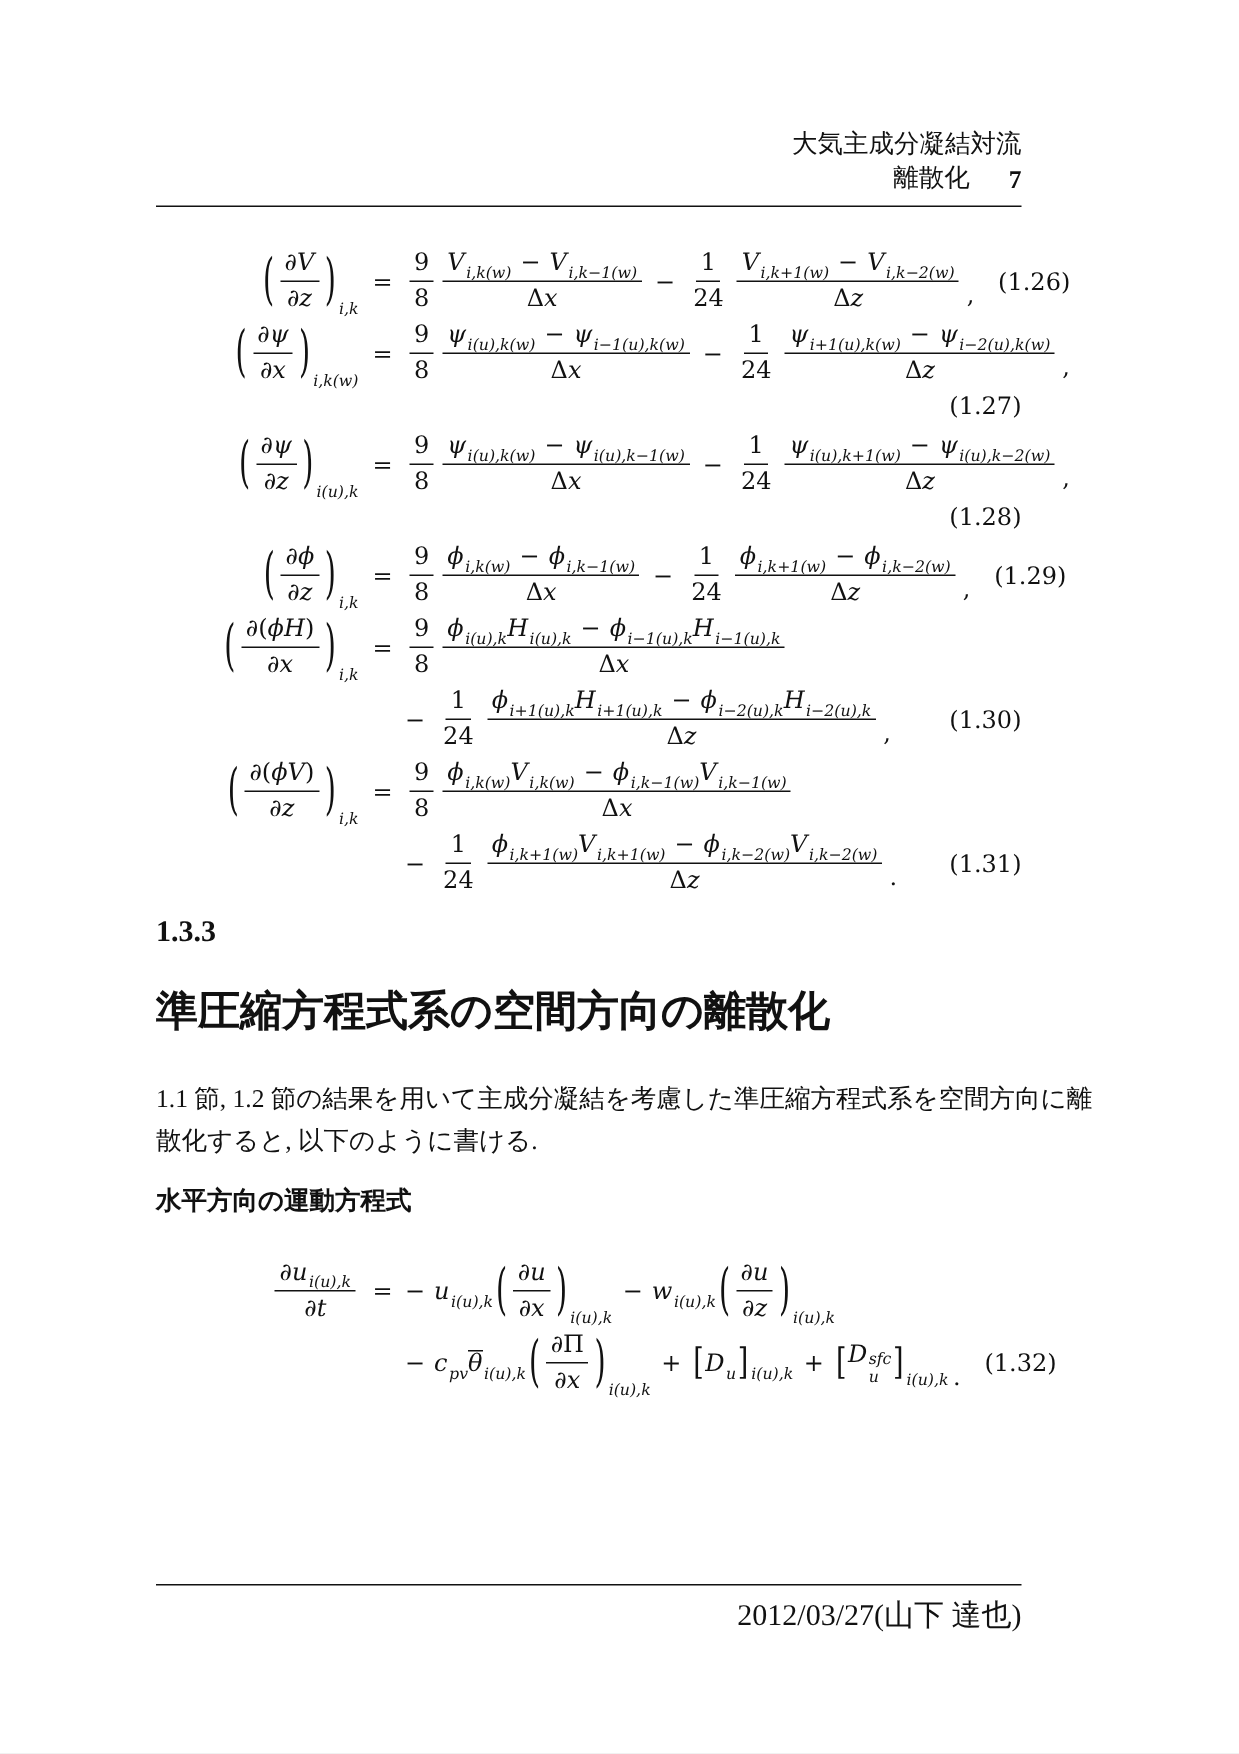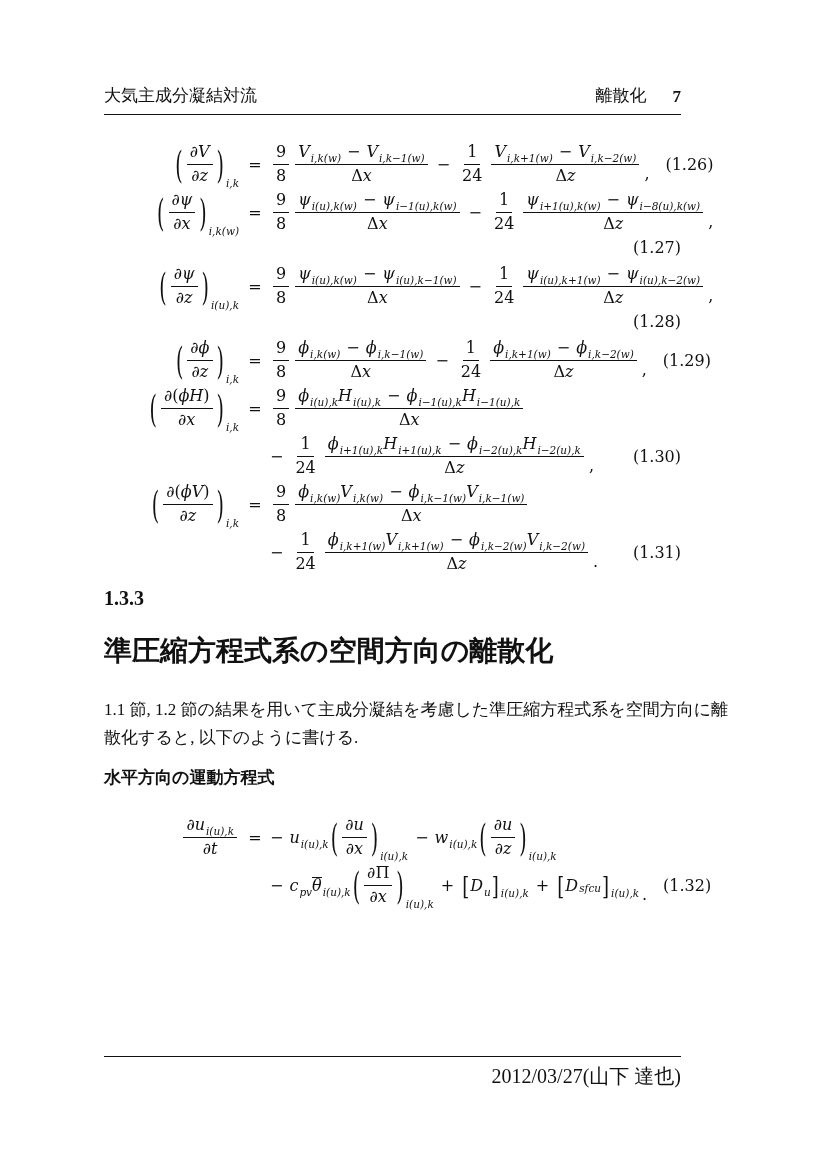--- a/index.html
+++ b/index.html
@@ -13,20 +13,21 @@
     overflow:hidden;
     box-sizing:border-box;
     padding:84px 145px 0 104px;
   }
   
   .hdr{
     display:flex;justify-content:space-between;align-items:flex-end;
     border-bottom:1px solid #111;
     padding-bottom:7px;
     font-size:17px;
+    flex-direction:column;
   }
   .hdr-right{display:flex;gap:26px;align-items:flex-end;}
   .pageno{font-weight:bold;}
   
   .equations{margin-top:26px;}
   .eq{width:577px;}
   .eqline{
     display:grid;
     grid-template-columns:136px 30px 1fr 64px;
     align-items:center;
@@ -47,21 +48,21 @@
   .fnum{border-bottom:1.2px solid #111;padding-bottom:1px;}
   .fden{padding-top:1px;}
   .tk-v{font-style:italic;}
   .tk-r{font-style:normal;}
   .tk-o{font-style:normal;margin:0 6px;}
   .cell > .tk-o:first-child{margin-left:0;}
   .tk-p{font-style:normal;display:inline-block;transform:translateY(9px);margin-left:2px;}
   .tmain{display:inline;}
   .ov > .tmain{display:inline-block;border-top:1.3px solid #111;line-height:1.05;}
   .msub{font-size:10.5px;font-style:italic;display:inline-block;transform:translateY(5px);margin-left:1px;}
-  .msubsup{display:inline-flex;flex-direction:row;justify-content:center;line-height:1.1;font-size:10.5px;font-style:italic;transform:translateY(1px);margin-left:1px;}
+  .msubsup{display:inline-flex;flex-direction:column;justify-content:center;line-height:1.1;font-size:10.5px;font-style:italic;transform:translateY(1px);margin-left:1px;}
   .pgroup{display:inline-flex;align-items:center;margin:0 1px;}
   .bparen{display:inline-block;transform:scaleY(1.95);font-size:19px;font-weight:400;margin:0 1px;}
   .bbrack{display:inline-block;transform:scaleY(1.35);font-size:18px;margin:0 1px;}
   .gsub{font-size:10.5px;font-style:italic;align-self:flex-end;transform:translateY(3px);margin-left:1px;}
   
   .sec{margin-top:12px;display:flex;align-items:baseline;gap:22px;flex-direction:column;}
   .sec-num{font-weight:bold;font-size:20px;font-family:"Liberation Serif", serif;}
   .sec-title{font-weight:bold;font-size:28px;font-family:"Liberation Sans", sans-serif;}
   
   .para{margin-top:26px;font-size:17px;line-height:28px;}
@@ -200,21 +201,21 @@
                 <span class="tk-r"><span class="tmain">1</span></span>
               </span>
               <span class="fden">
                 <span class="tk-r"><span class="tmain">24</span></span>
               </span>
             </span>
             <span class="frac">
               <span class="fnum">
                 <span class="tk-v"><span class="tmain">ψ</span><span class="msub">i+1(u),k(w)</span></span>
                 <span class="tk-o"><span class="tmain">−</span></span>
-                <span class="tk-v"><span class="tmain">ψ</span><span class="msub">i−8(u),k(w)</span></span>
+                <span class="tk-v"><span class="tmain">ψ</span><span class="msub">i−2(u),k(w)</span></span>
               </span>
               <span class="fden">
                 <span class="tk-r"><span class="tmain">Δ</span></span>
                 <span class="tk-v"><span class="tmain">z</span></span>
               </span>
             </span>
             <span class="tk-p"><span class="tmain">,</span></span>
           </span>
           <span class="cell num"></span>
         </div>

